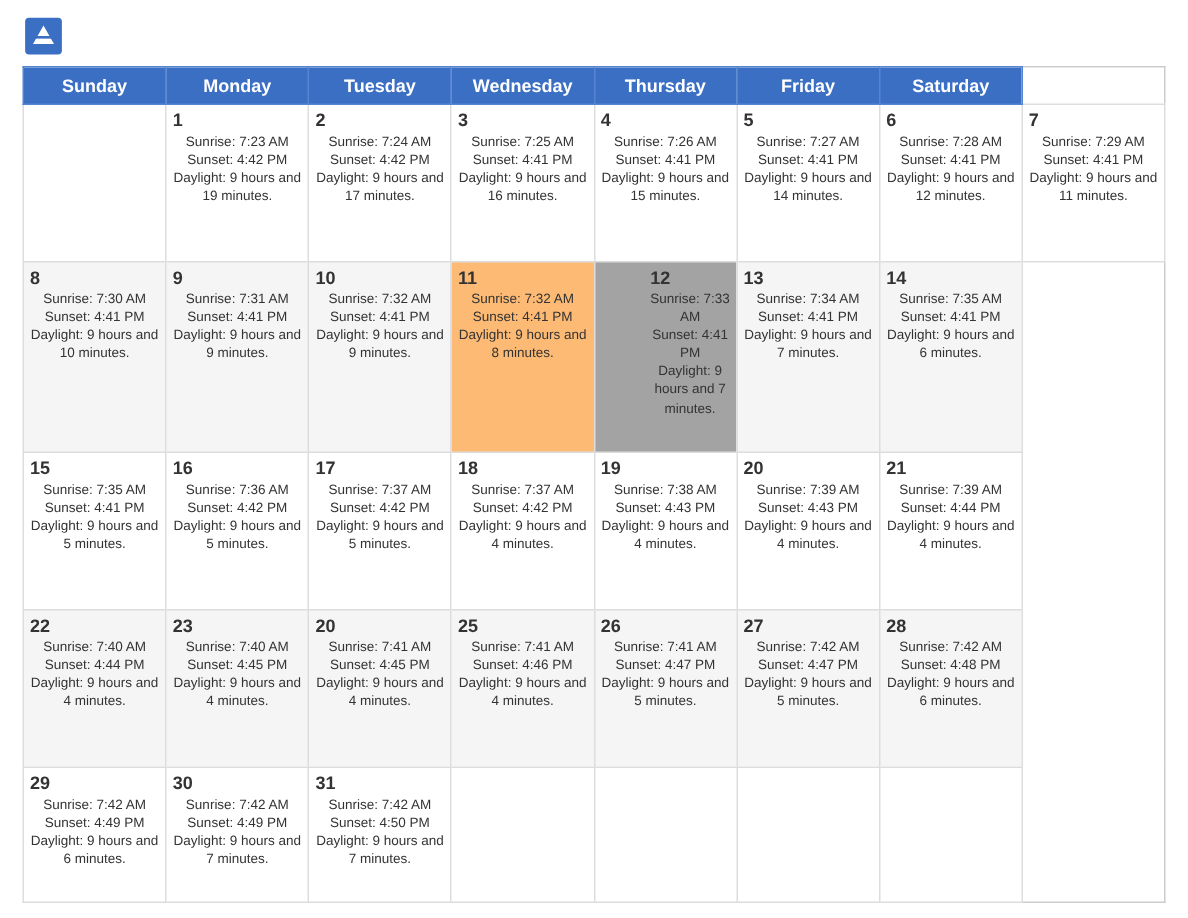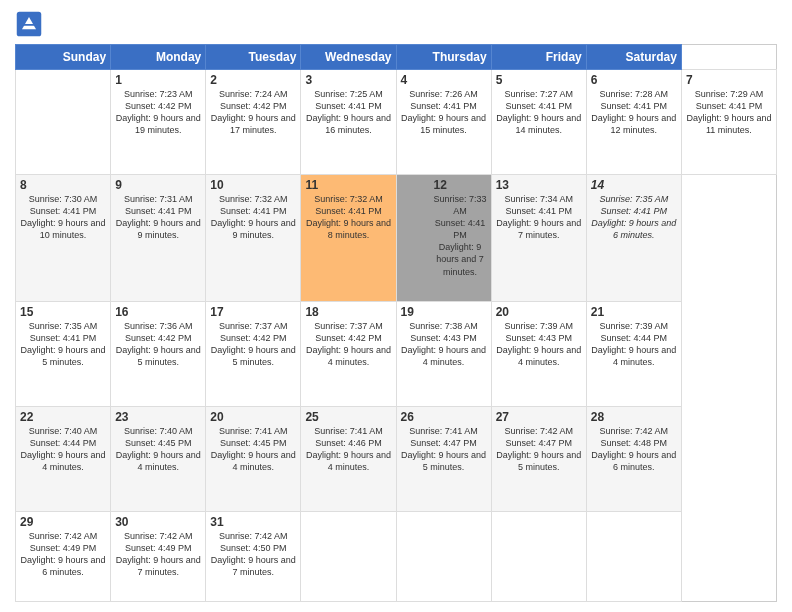--- a/index.html
+++ b/index.html
@@ -60,21 +60,21 @@
       border-collapse: collapse;
       width: 100%;
       table-layout: fixed;
     }
     .calendar th {
       background: #3a6fc4;
       color: #fff;
       font-size: 12px;
       font-weight: bold;
       padding: 5px 4px;
-      text-align: right;
+      text-align: center;
       border: 1px solid #5585d0;
     }
     .calendar td {
       vertical-align: top;
       padding: 3px 4px;
       border: 1px solid #ddd;
       font-size: 9.5px;
       color: #333;
       background: #fff;
       height: 88px;
@@ -186,21 +186,21 @@
             <div class="cell-text">Sunrise: 7:32 AM<br>Sunset: 4:41 PM<br>Daylight: 9 hours and 8 minutes.</div>
           </td>
           <td style="background: #a3a3a3; padding-left: 37px;">
             <span class="day-num">12</span>
             <div class="cell-text">Sunrise: 7:33 AM<br>Sunset: 4:41 PM<br>Daylight: 9 hours and 7 minutes.</div>
           </td>
           <td style="background: rgb(245, 245, 245);">
             <span class="day-num">13</span>
             <div class="cell-text">Sunrise: 7:34 AM<br>Sunset: 4:41 PM<br>Daylight: 9 hours and 7 minutes.</div>
           </td>
-          <td style="background: rgb(245, 245, 245); font-style: italic;">
+          <td style="background: rgb(245, 245, 245);">
             <span class="day-num">14</span>
             <div class="cell-text">Sunrise: 7:35 AM<br>Sunset: 4:41 PM<br>Daylight: 9 hours and 6 minutes.</div>
           </td>
         </tr>
         <tr>
           <td>
             <span class="day-num">15</span>
             <div class="cell-text">Sunrise: 7:35 AM<br>Sunset: 4:41 PM<br>Daylight: 9 hours and 5 minutes.</div>
           </td>
           <td>

